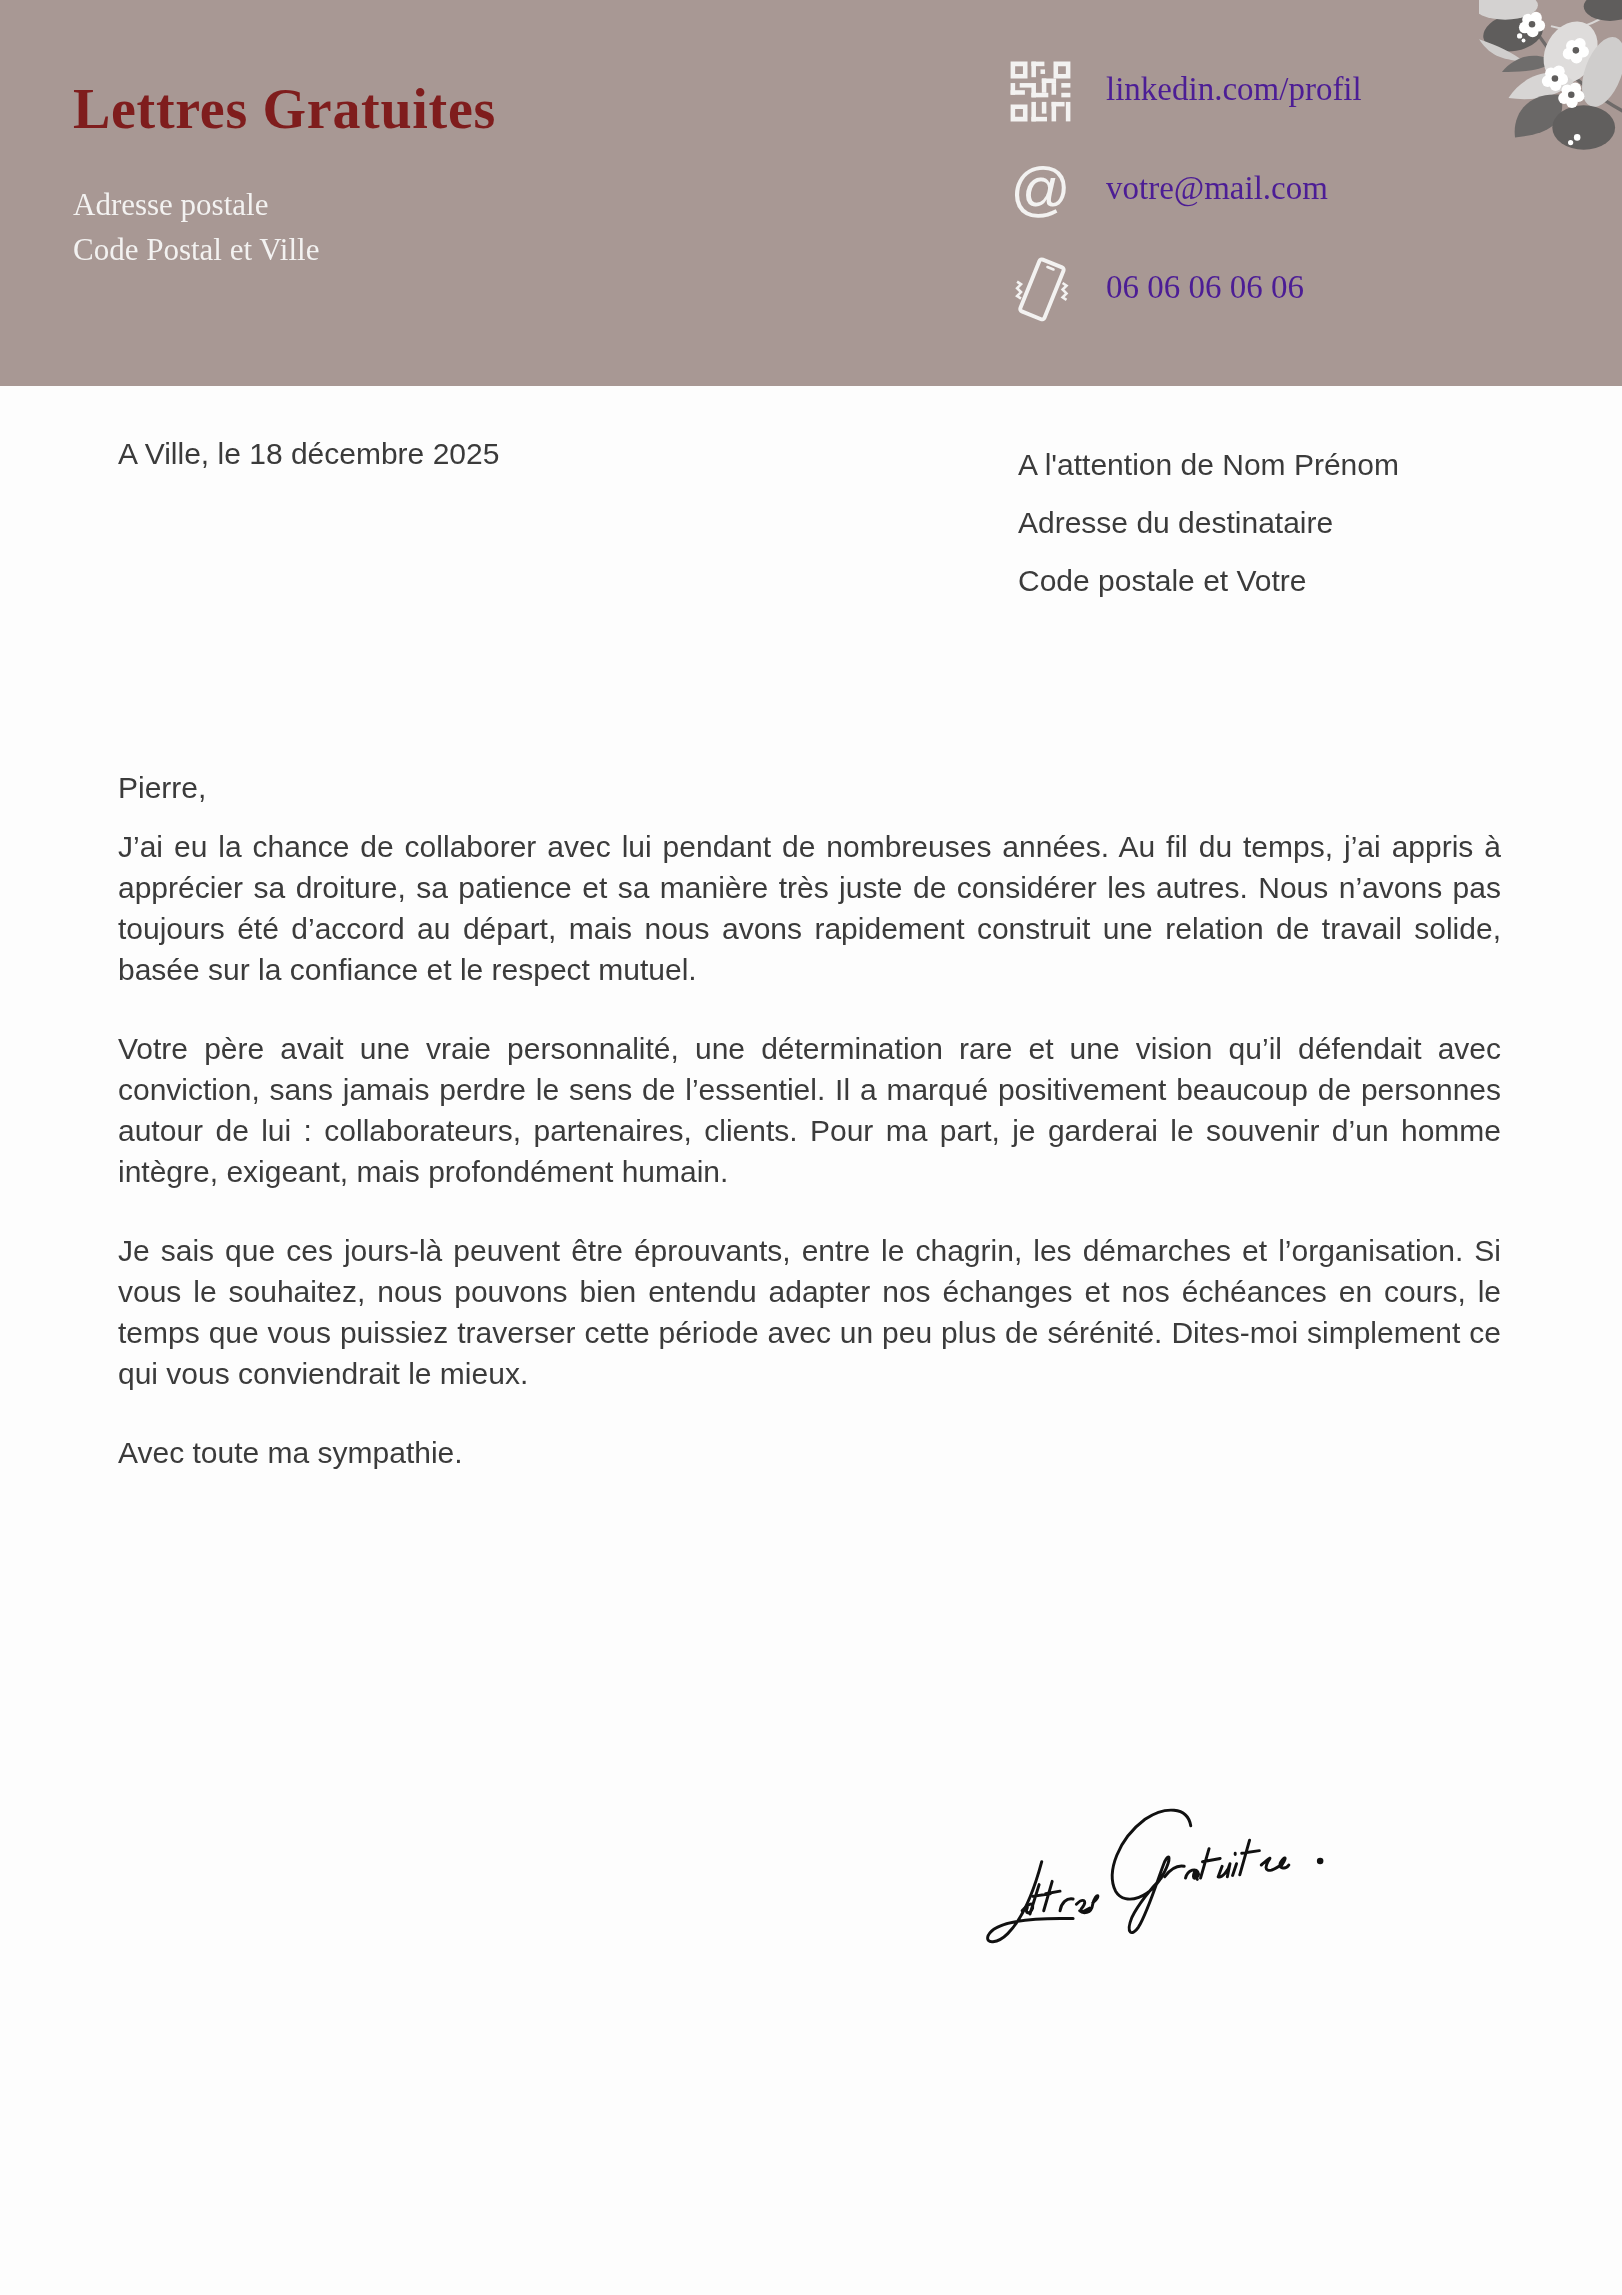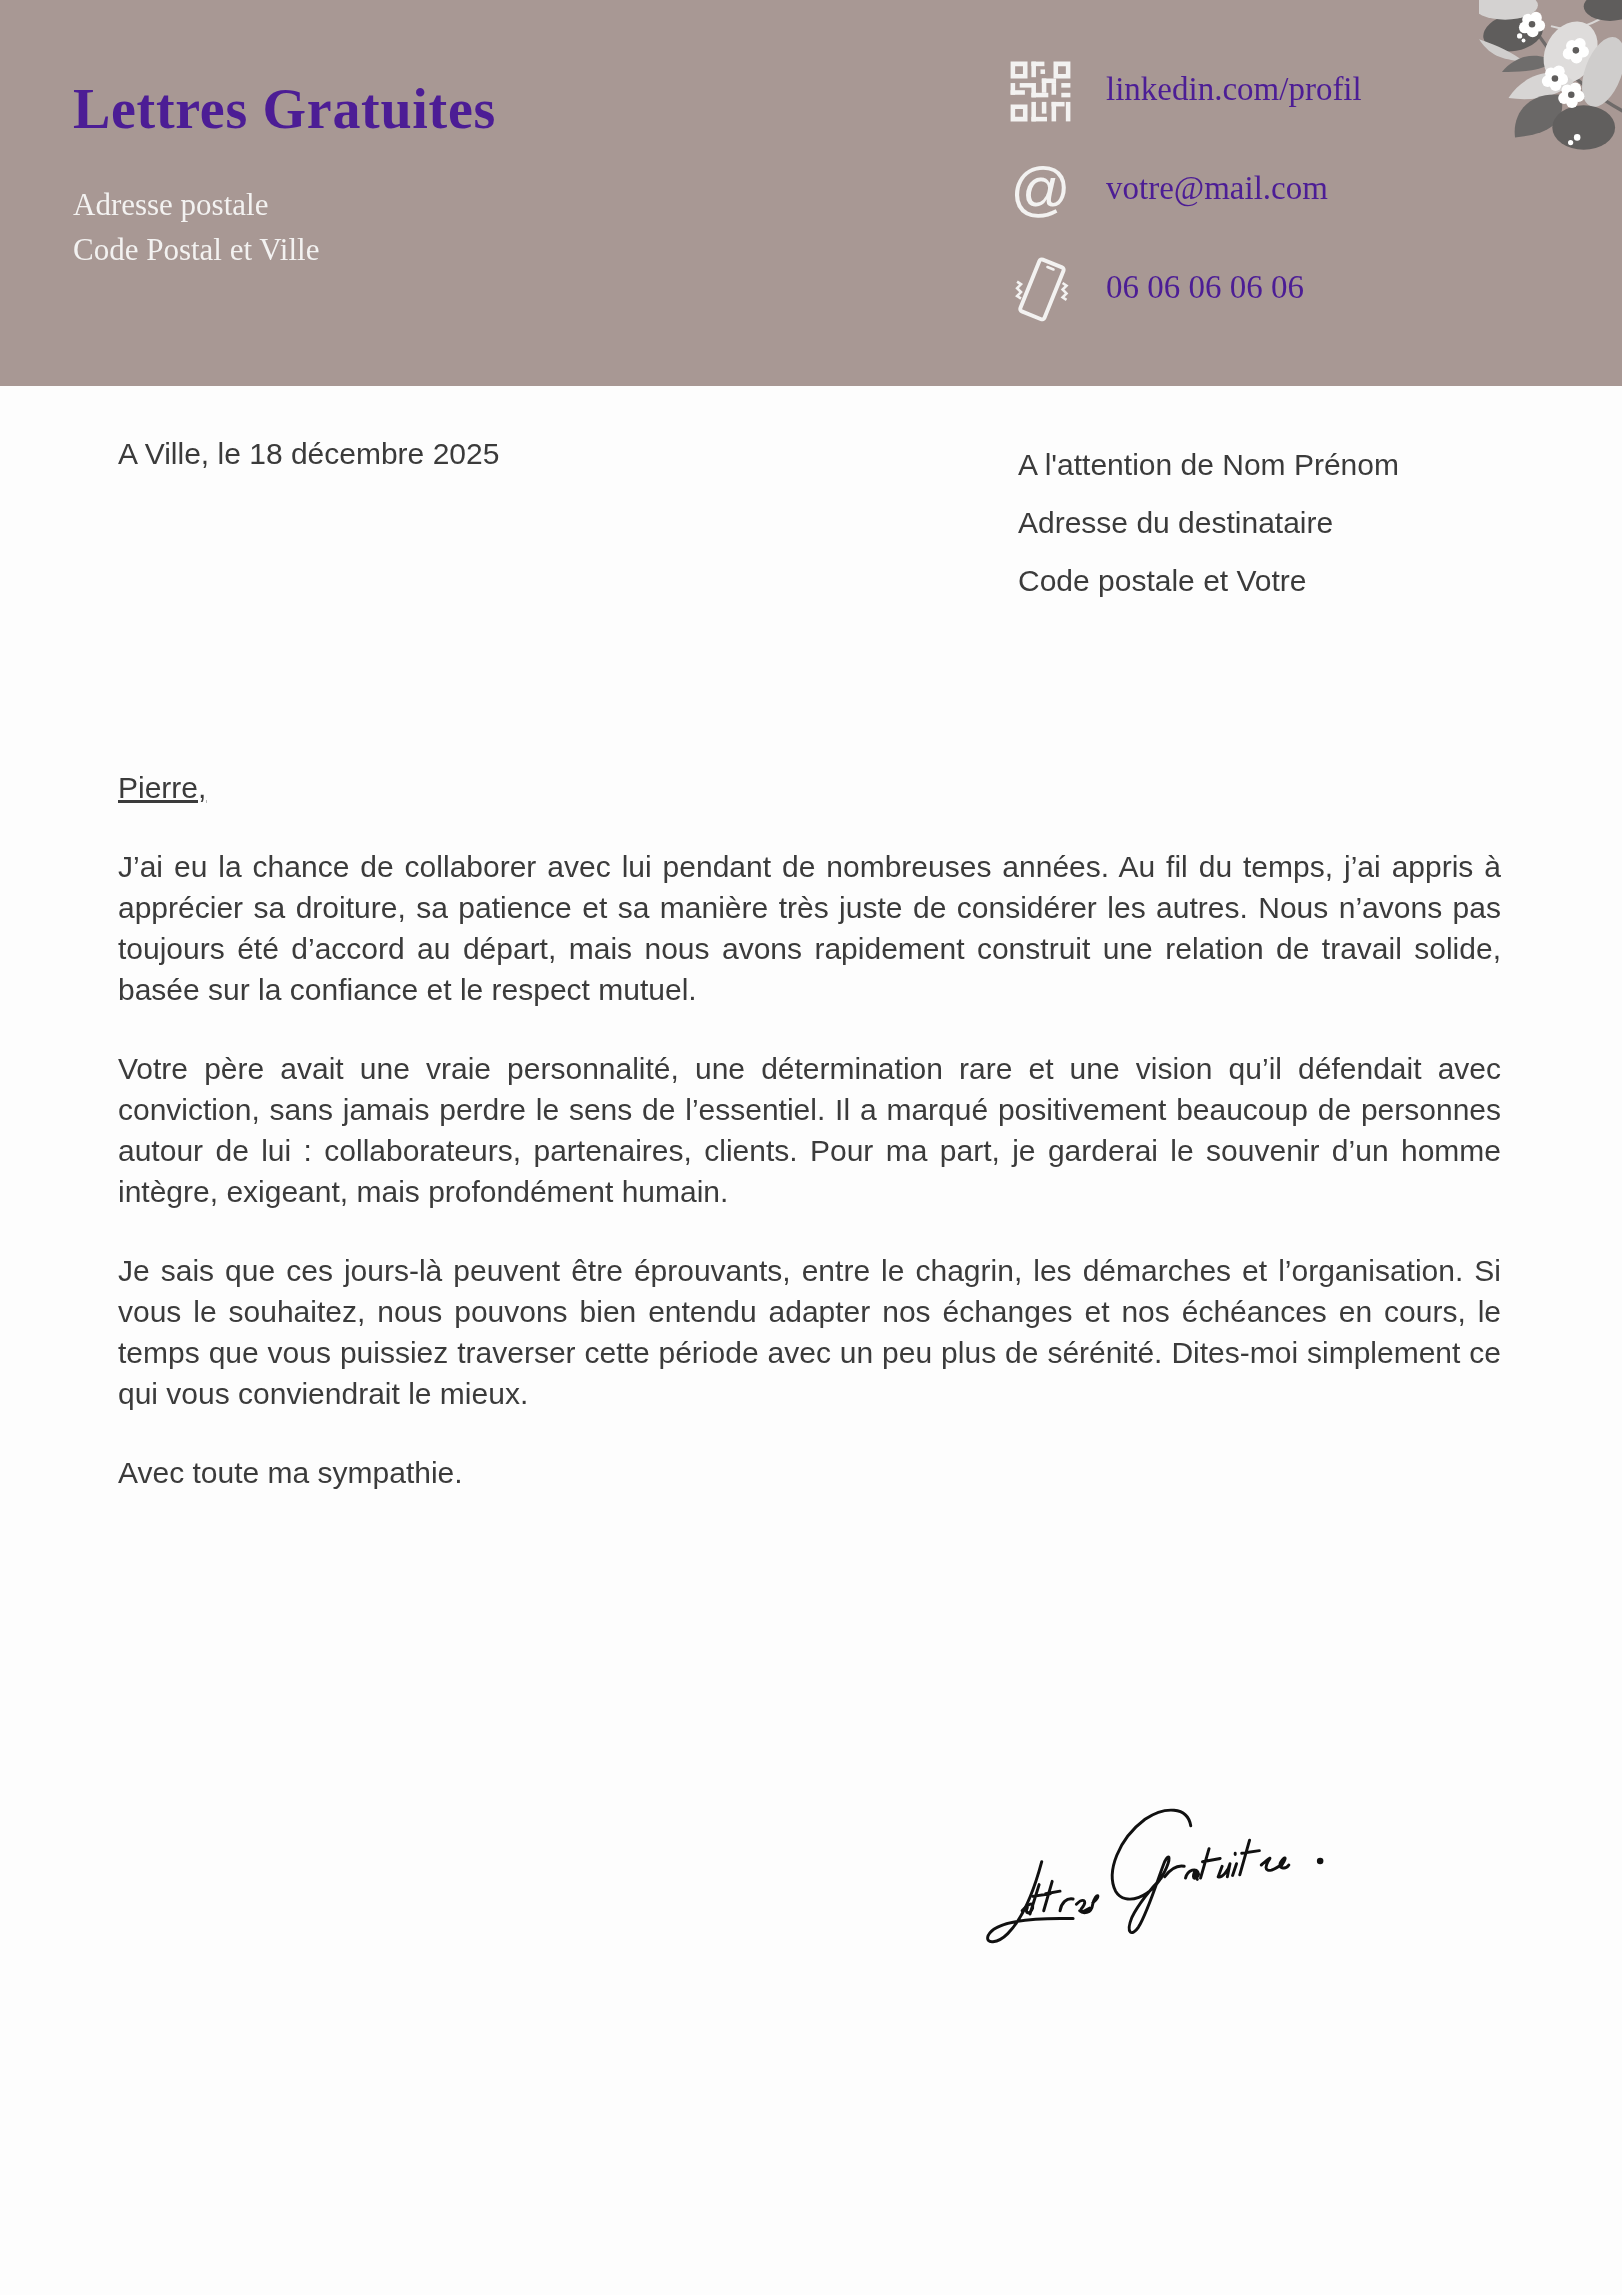--- a/index.html
+++ b/index.html
@@ -15,21 +15,21 @@
     position: absolute; left: 0; top: 0;
     width: 1623px; height: 386px;
     background: #a89894;
   }
   .brand-title {
     position: absolute; left: 73px; top: 77px;
     font-family: "Liberation Serif", "DejaVu Serif", serif;
     font-weight: bold;
     font-size: 56px;
     letter-spacing: 0.7px;
-    color: #4c1d95;
+    color: #7f1d1d;
     white-space: nowrap;
   }
   .sender-line {
     position: absolute; left: 73px;
     font-family: "Liberation Serif", "DejaVu Serif", serif;
     font-size: 31px;
     color: #f3f2f1;
     white-space: nowrap;
     margin-top: 16px;
   }
@@ -62,21 +62,21 @@
   }
   .recipient .name { font-weight: normal; }
   .body {
     position: absolute; left: 118px; top: 767px;
     width: 1383px;
     font-size: 30px;
     line-height: 41px;
     text-align: justify;
   }
   .body p { margin: 0 0 38px 0; }
-  .body p.salutation { margin-bottom: 38px; text-decoration: underline; }
+  .body p.salutation { margin-bottom: 18px; }
   .signature {
     position: absolute; left: 962px; top: 1780px;
     width: 366px; height: 170px;
   }
 </style>
 </head>
 <body>
 
 <div class="header">
   <div class="brand-title">Lettres Gratuites</div>

